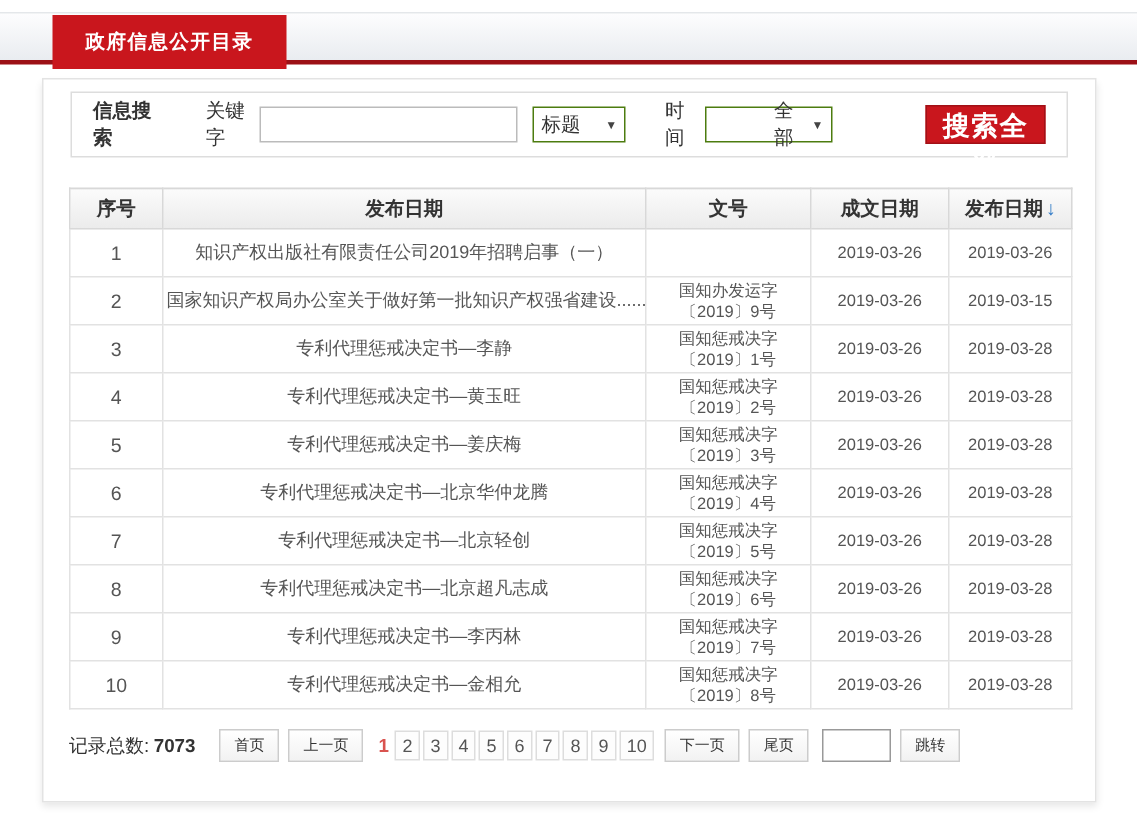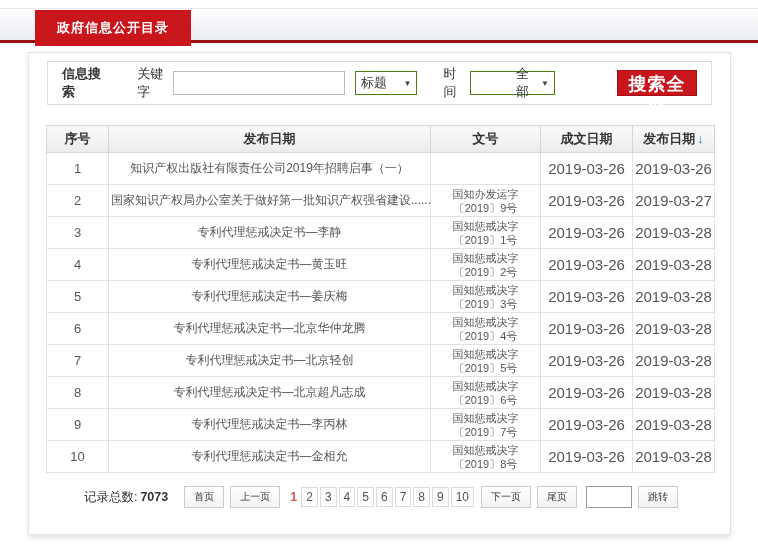--- a/index.html
+++ b/index.html
@@ -75,26 +75,26 @@
   .col-no{width:62px;}
   .col-title{width:322px;}
   .col-doc{width:110px;}
   .col-wdate{width:92px;}
   .col-pdate{width:82px;}
   .c-title{
     text-align:left;padding-left:16px;white-space:nowrap;font-size:12px;
   }
   .c-title a{color:#555;text-decoration:none;cursor:pointer;}
   .c-doc{font-size:11px;line-height:14px;white-space:pre-line;}
-  .c-date{font-size:15px;}
+  .c-date{font-size:11px;}
   .sort{color:var(--sort_arrow);font-weight:bold;margin-left:2px;font-size:13px;}
   
   .pager{
     margin:13px 14px 0 17px;display:flex;align-items:center;
-    font-size:12.5px;color:#333;white-space:nowrap;justify-content:center;
+    font-size:12.5px;color:#333;white-space:nowrap;
   }
   .pager .total-label{margin-right:3px;}
   .pager .total-value{font-weight:bold;margin-right:10px;}
   .pager .page-info{margin-right:10px;}
   .pg-btn{
     border:1px solid #ccc;background:linear-gradient(#fff,#f2f2f2);
     color:#333;font-size:10px;padding:3px 9px;margin-left:6px;
     cursor:pointer;font-family:inherit;
   }
   .pg-current{color:var(--current_page);margin:0 3px 0 10px;font-weight:bold;}
@@ -159,21 +159,21 @@
           <td class="c-date">2019-03-26</td>
           <td class="c-date">2019-03-26</td>
         </tr>
 
         <tr>
           <td>2</td>
           <td class="c-title"><a>国家知识产权局办公室关于做好第一批知识产权强省建设......</a></td>
           <td class="c-doc">国知办发运字
 〔2019〕9号</td>
           <td class="c-date">2019-03-26</td>
-          <td class="c-date">2019-03-27</td>
+          <td class="c-date">2019-03-15</td>
         </tr>
 
         <tr>
           <td>3</td>
           <td class="c-title"><a>专利代理惩戒决定书—李静</a></td>
           <td class="c-doc">国知惩戒决字
 〔2019〕1号</td>
           <td class="c-date">2019-03-26</td>
           <td class="c-date">2019-03-28</td>
         </tr>

